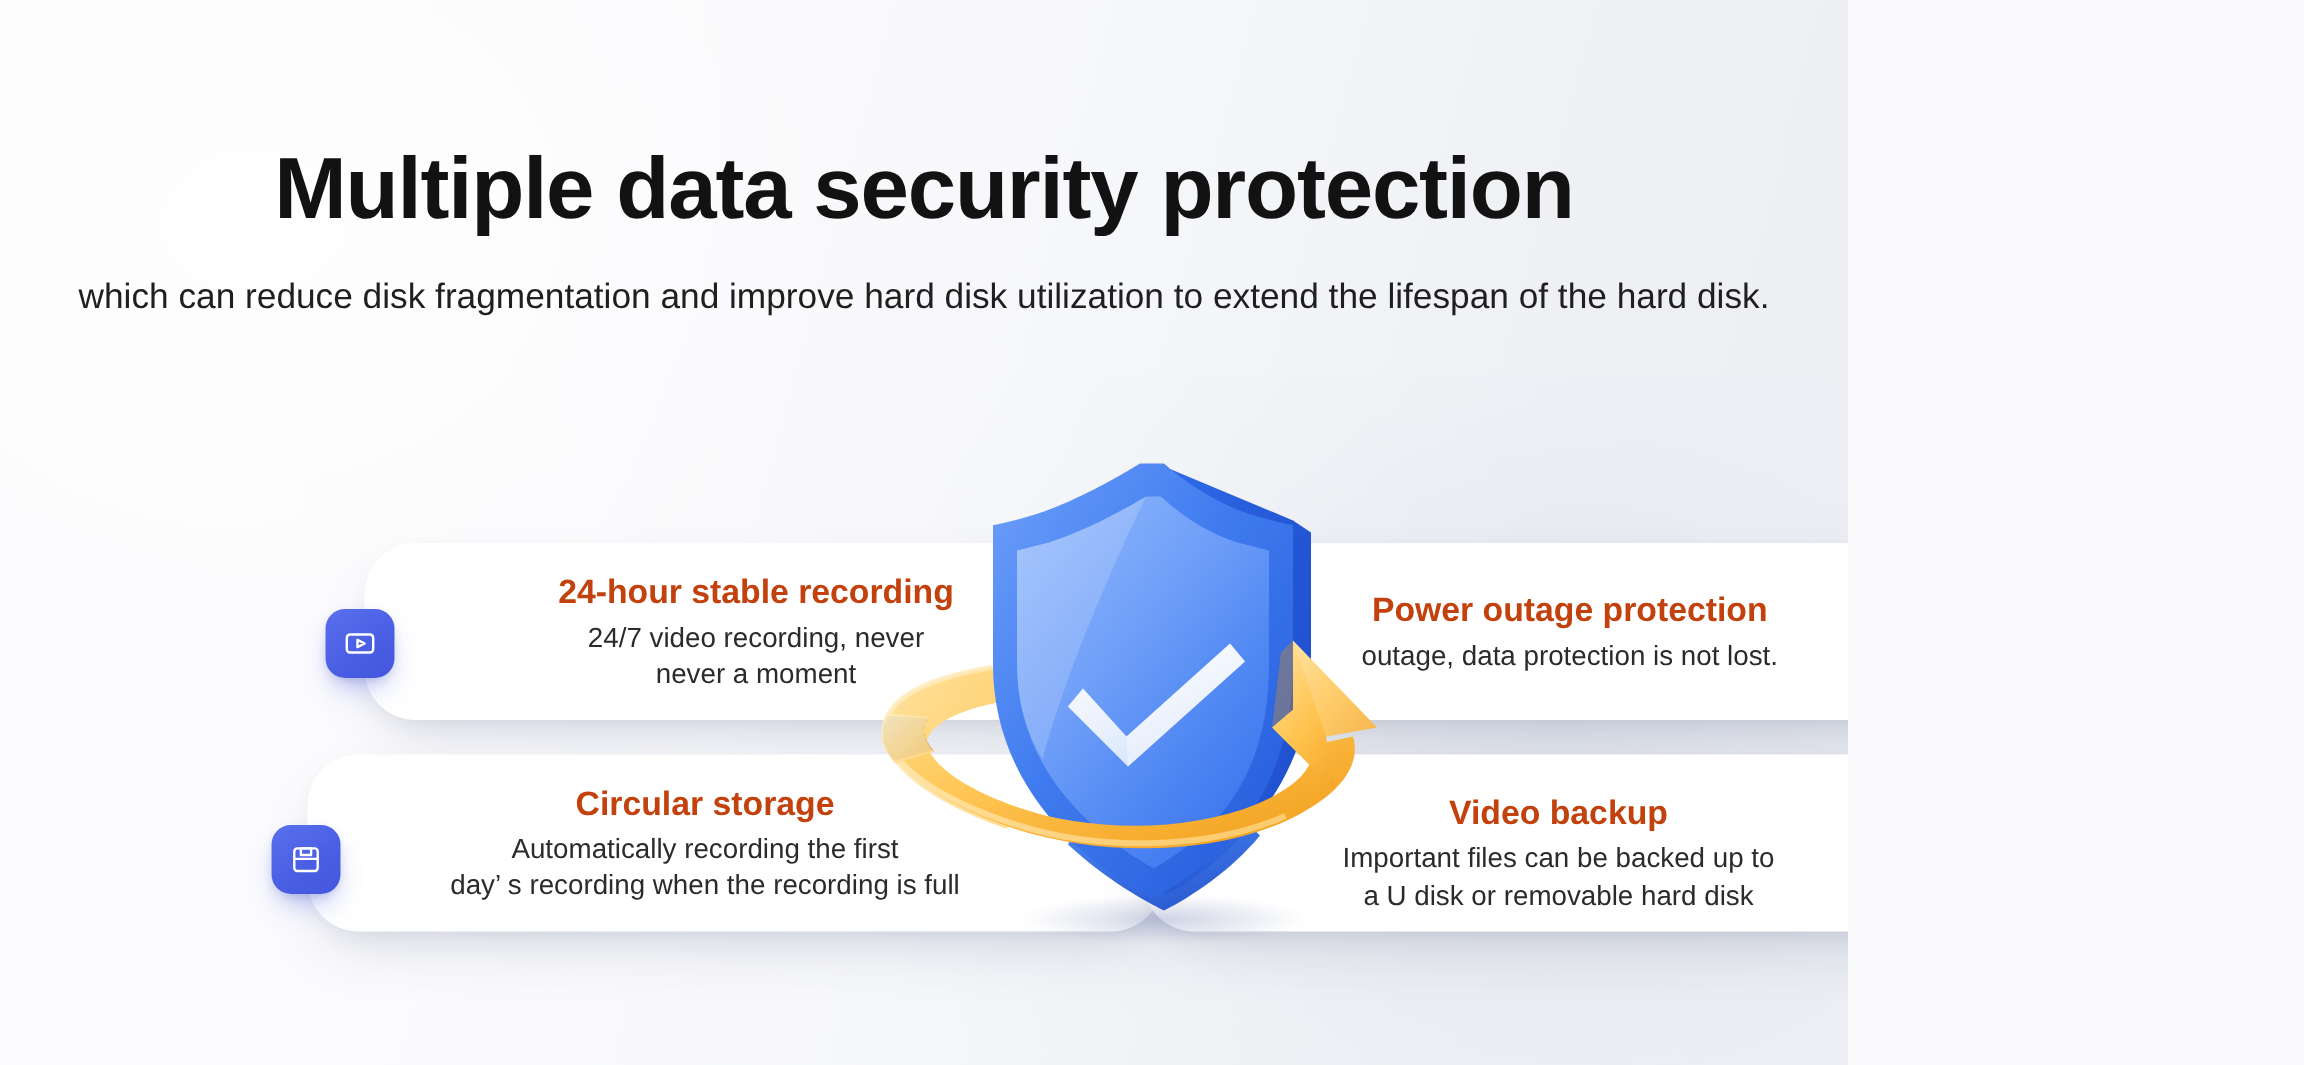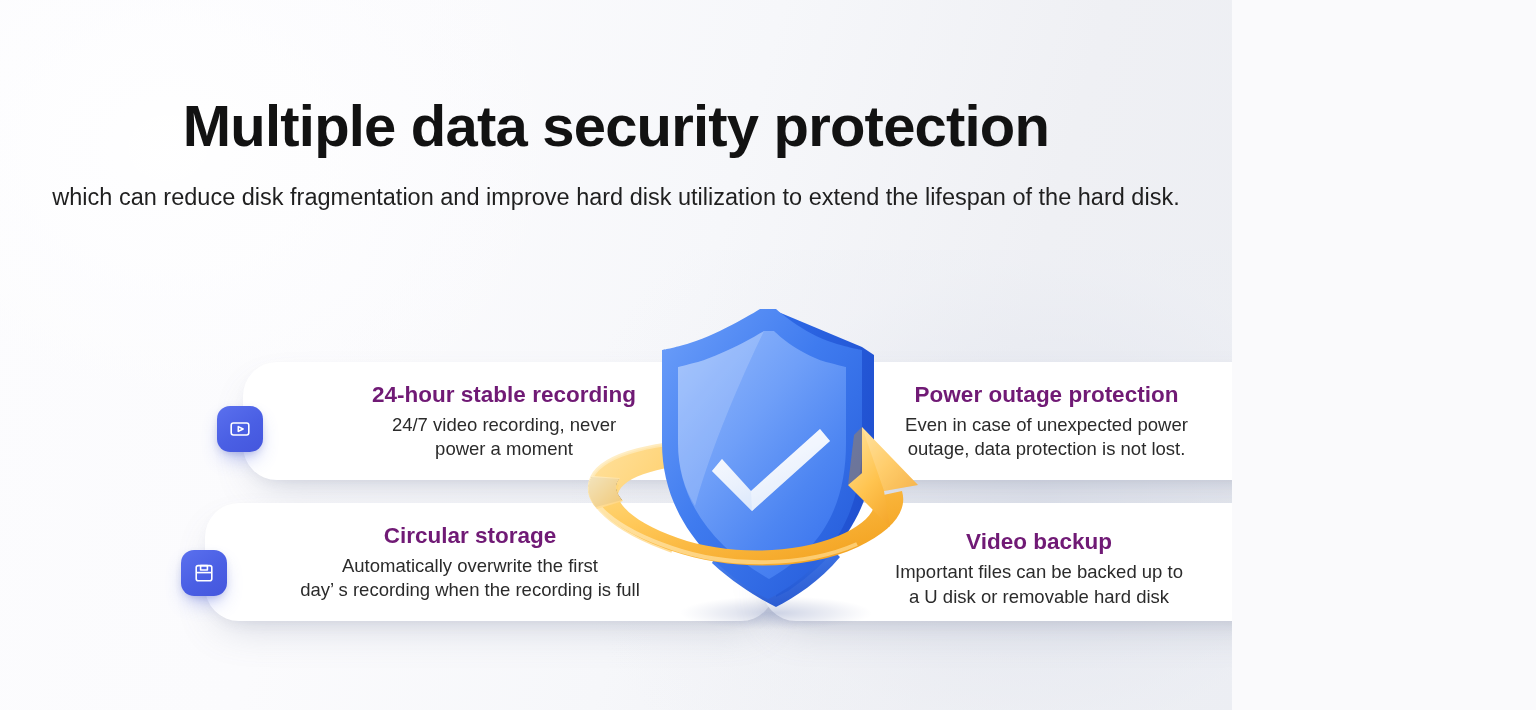--- a/index.html
+++ b/index.html
@@ -121,21 +121,21 @@
   .card-tr .card-text { padding-right: 76px; padding-left: 10px; }
   .card-br .card-text { padding-right: 76px; padding-left: 10px; }
 
   
   .card-tl .card-text { transform: translateX(-36px); }
   .card-bl .card-text { transform: translateX(-52px); }
   .card-tr .card-text { transform: translateX(42px); }
   .card-br .card-text { transform: translateX(46px); margin-top: 13px; }
 
   .card-heading {
-    color: #701a75;
+    color: #c2410c;
     font-size: 22.5px;
     font-weight: bold;
     line-height: 1.2;
     white-space: nowrap;
   }
 
   .card-desc {
     margin-top: 5px;
     color: #2b2b2b;
     font-size: 18.5px;
@@ -191,40 +191,39 @@
     </div>
   </div>
 
   <div class="features">
 
     <div class="card card-tl">
       <div class="card-text">
         <div class="card-heading">24-hour stable recording</div>
         <div class="card-desc">
           <span class="desc-line">24/7 video recording, never</span>
-          <span class="desc-line">power a moment</span>
+          <span class="desc-line">never a moment</span>
         </div>
       </div>
     </div>
 
     <div class="card card-tr">
       <div class="card-text">
         <div class="card-heading">Power outage protection</div>
         <div class="card-desc">
-          <span class="desc-line">Even in case of unexpected power</span>
           <span class="desc-line">outage, data protection is not lost.</span>
         </div>
       </div>
     </div>
 
     <div class="card card-bl">
       <div class="card-text">
         <div class="card-heading">Circular storage</div>
         <div class="card-desc">
-          <span class="desc-line">Automatically overwrite the first</span>
+          <span class="desc-line">Automatically recording the first</span>
           <span class="desc-line">day’ s recording when the recording is full</span>
         </div>
       </div>
     </div>
 
     <div class="card card-br">
       <div class="card-text">
         <div class="card-heading">Video backup</div>
         <div class="card-desc">
           <span class="desc-line">Important files can be backed up to</span>

